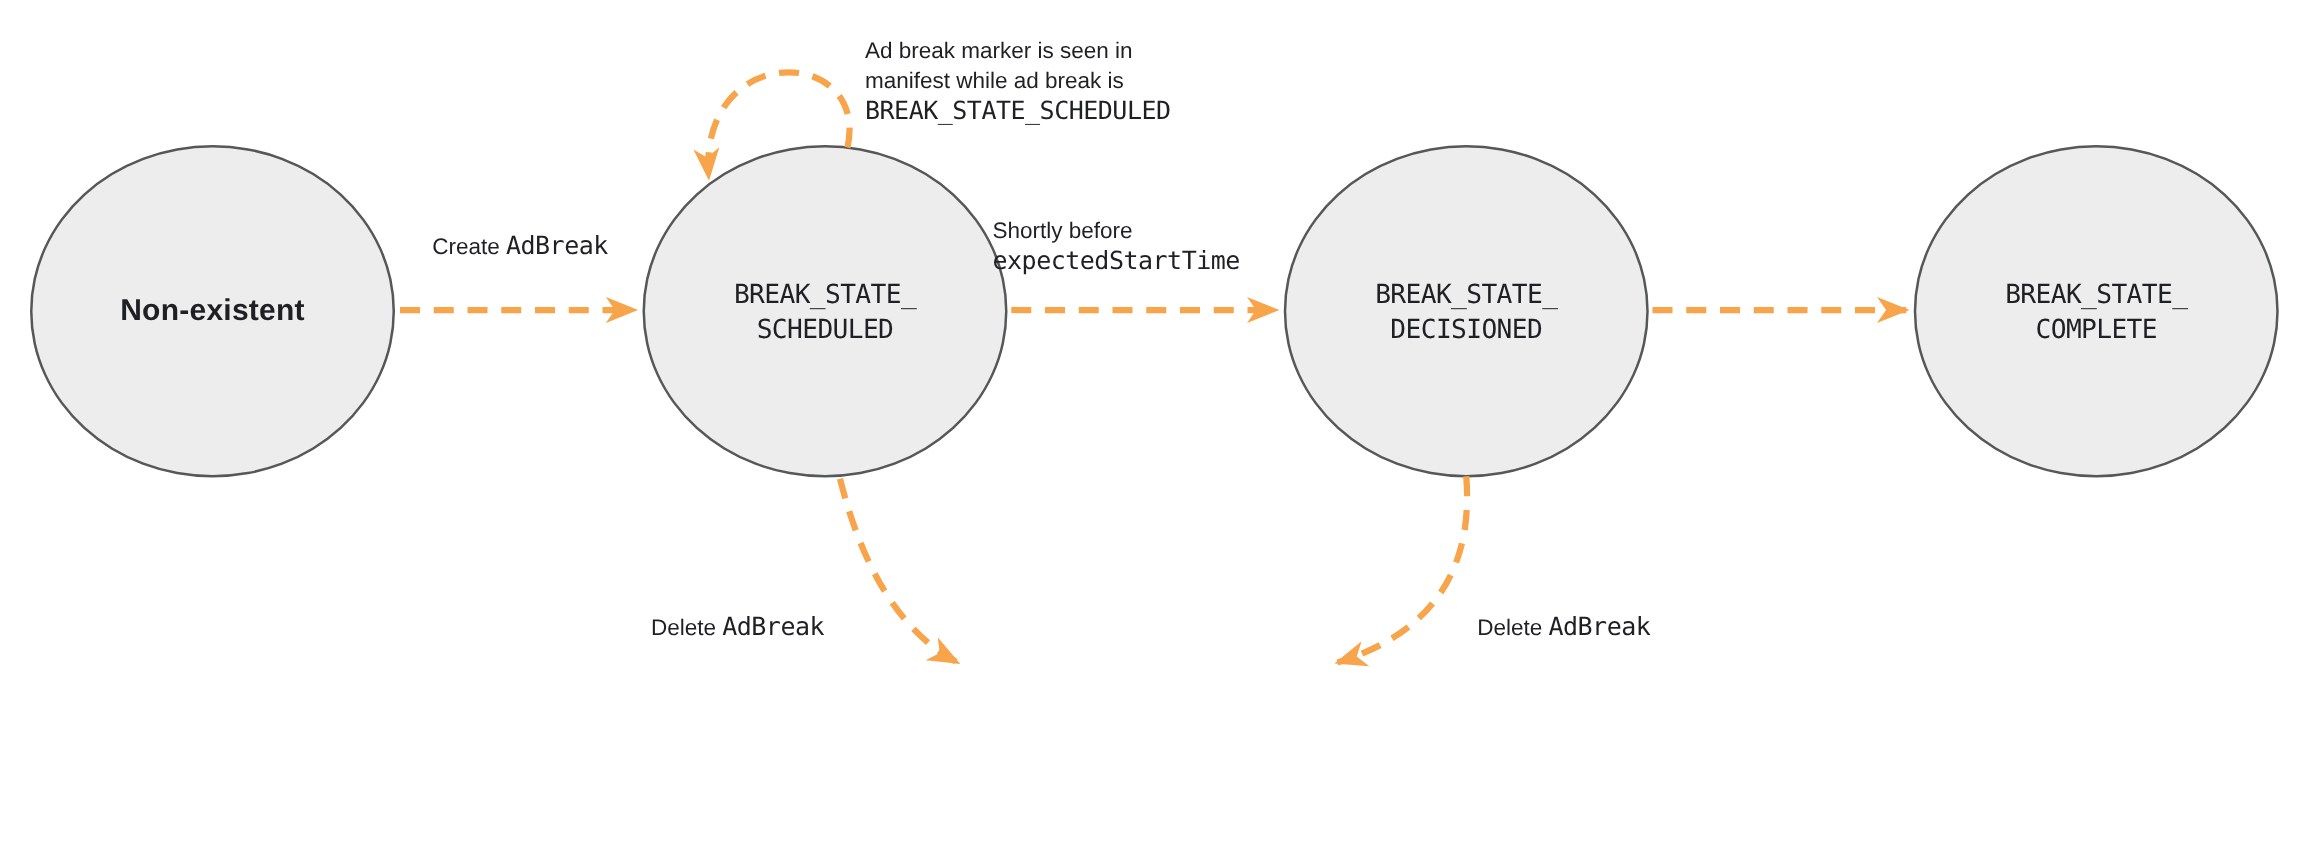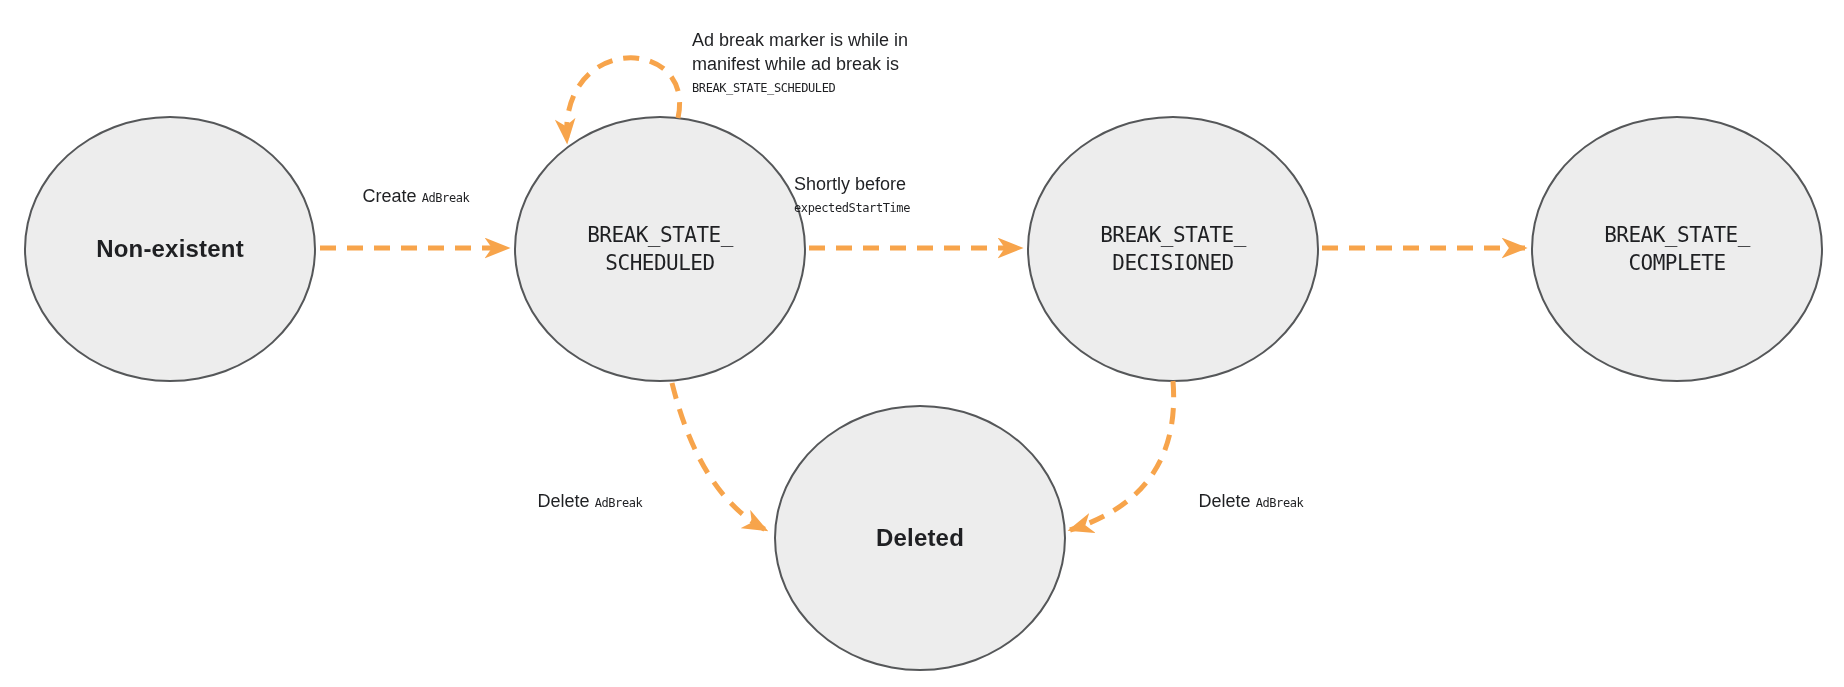--- a/index.html
+++ b/index.html
@@ -63,21 +63,21 @@
   .arrowhead { fill: var(--arrow); }
   .edge-label {
     position: absolute;
     line-height: 24px;
     white-space: nowrap;
     color: var(--text);
   }
   .inline-label { display: flex; gap: 5px; align-items: baseline; }
   .centerx { transform: translateX(-50%); }
   .sans { font-family: "Liberation Sans", sans-serif; font-size: 18px; }
-  .mono { font-family: "DejaVu Sans Mono", monospace; font-size: 12px; letter-spacing: -0.4px; }
+  .mono { font-family: "DejaVu Sans Mono", monospace; font-size: 20px; letter-spacing: -0.4px; }
 </style>
 </head>
 <body>
 
 <div class="stage">
 
   <div class="node" style="left:24px; top:116px">
     <div class="node-label-sans">Non-existent</div>
   </div>
 
@@ -89,23 +89,20 @@
   <div class="node" style="left:1027px; top:116px">
     <div class="node-label-mono">BREAK_STATE_
 DECISIONED</div>
   </div>
 
   <div class="node" style="left:1531px; top:116px">
     <div class="node-label-mono">BREAK_STATE_
 COMPLETE</div>
   </div>
 
-  <div class="node" style="left:774px; top:405px">
-    <div class="node-label-sans">Deleted</div>
-  </div>
 
   <svg class="edges-svg" viewBox="0 0 1844 687">
     <defs>
       <marker id="arrow" viewBox="0 0 10 8" refX="9" refY="4" markerWidth="5.2" markerHeight="4.2" orient="auto">
         <path class="arrowhead" d="M 0 0 L 10 4 L 0 8 L 2.8 4 Z"></path>
       </marker>
     </defs>
     <path class="edge" d="M 320 248 H 508" marker-end="url(#arrow)"></path>
     <path class="edge" d="M 678 118 C 696 36, 558 32, 567 142" marker-end="url(#arrow)"></path>
     <path class="edge" d="M 809 248 H 1021" marker-end="url(#arrow)"></path>
@@ -113,21 +110,21 @@
     <path class="edge" d="M 672 383 Q 700 495 766 530" marker-end="url(#arrow)"></path>
     <path class="edge" d="M 1173 381 Q 1182 495 1070 530" marker-end="url(#arrow)"></path>
   </svg>
 
   <div class="edge-label inline-label centerx" style="left:416px; top:184px">
     <span class="sans">Create</span>
     <span class="mono">AdBreak</span>
   </div>
 
   <div class="edge-label" style="left:692px; top:28px">
-    <div class="sans">Ad break marker is while in</div>
+    <div class="sans">Ad break marker is seen in</div>
     <div class="sans">manifest while ad break is</div>
     <div class="mono">BREAK_STATE_SCHEDULED</div>
   </div>
 
   <div class="edge-label" style="left:794px; top:172px">
     <div class="sans">Shortly before</div>
     <div class="mono">expectedStartTime</div>
   </div>
 
 

